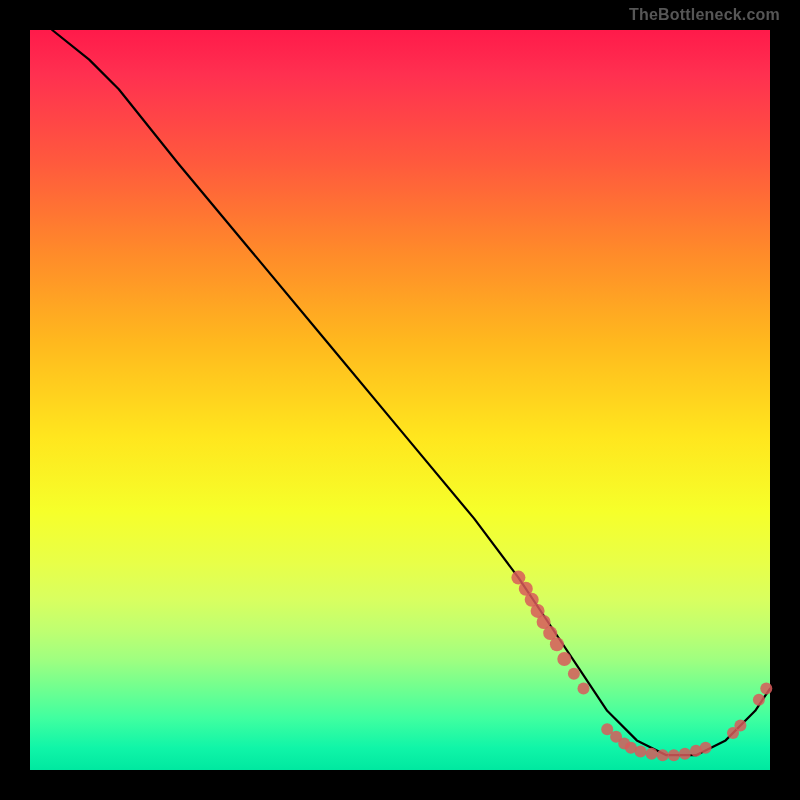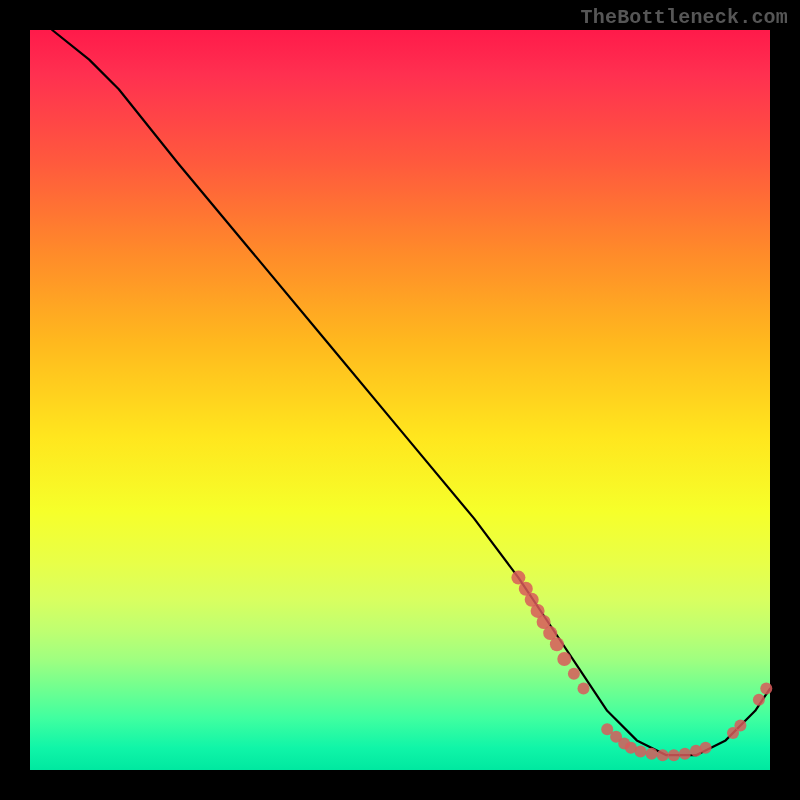--- a/index.html
+++ b/index.html
@@ -29,23 +29,23 @@
       #c0ff70 81%,
       #a0ff80 85%,
       #70ff90 89%,
       #40ffa0 93%,
       #10f5a8 97%,
       #00e8a0 100%);
   }
   .watermark {
     position: absolute;
     top: 6px;
-    right: 12px;
-    font-family: Liberation Mono, monospace;
-    font-size: 20px;
+    right: 20px;
+    font-family: Liberation Sans, sans-serif;
+    font-size: 16px;
     font-weight: 700;
     color: #565656;
     letter-spacing: 0.2px;
   }
   svg.curve {
     position: absolute;
     left: 0; top: 0;
     width: 740px;
     height: 740px;
     overflow: visible;

